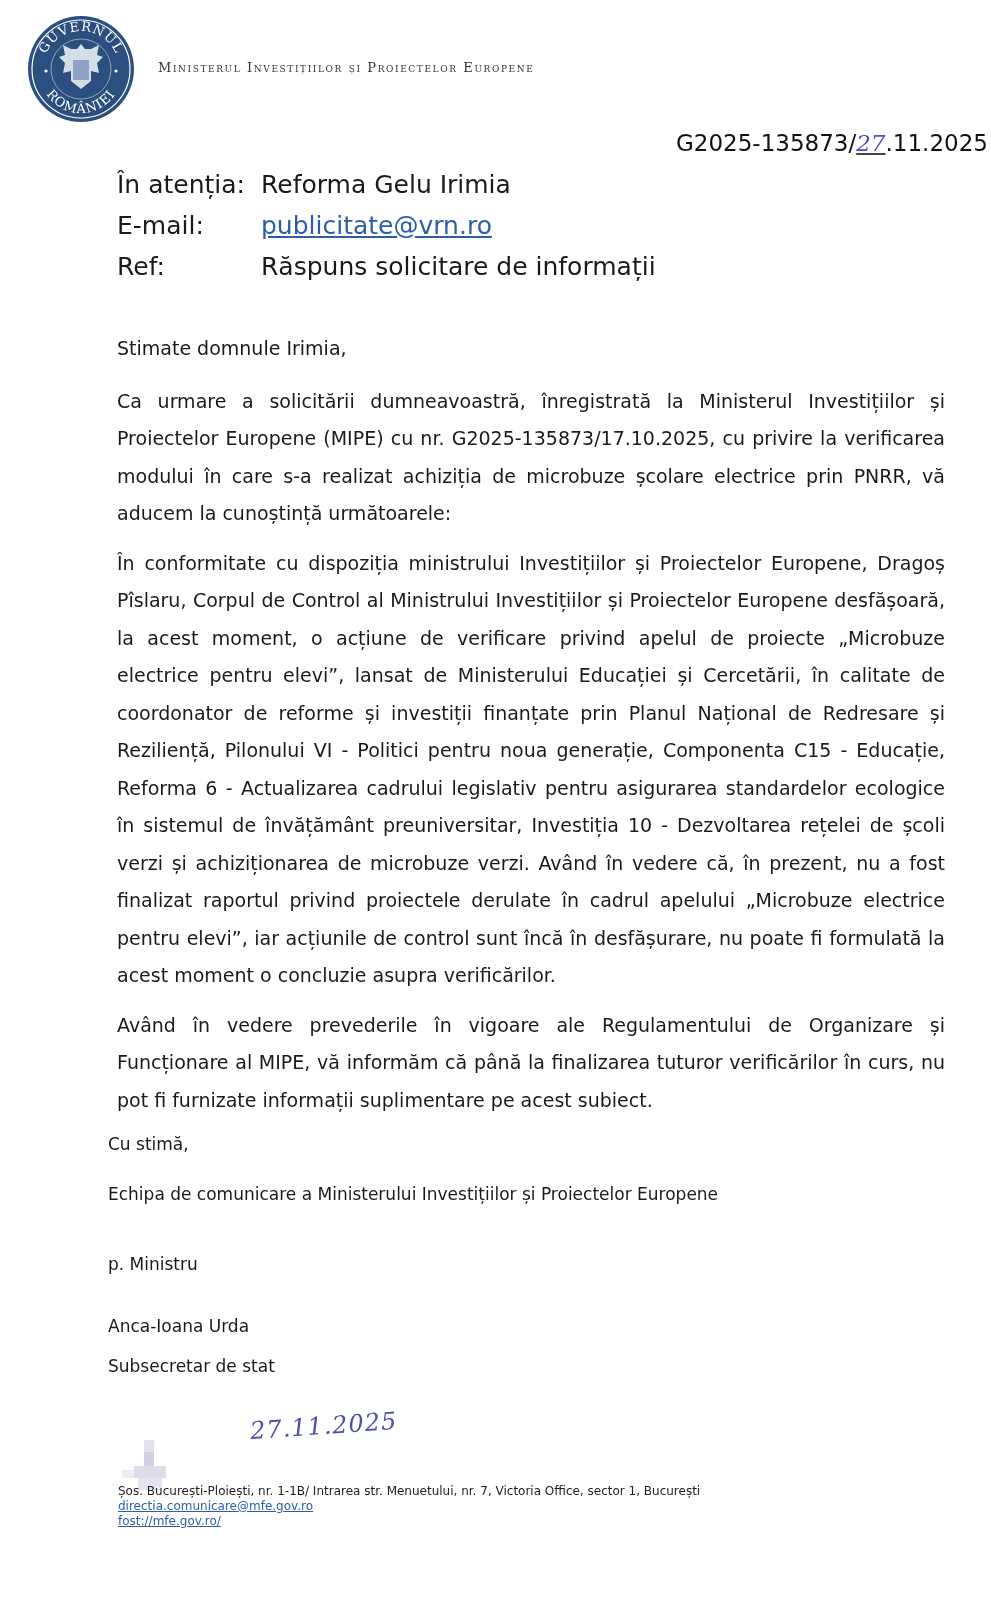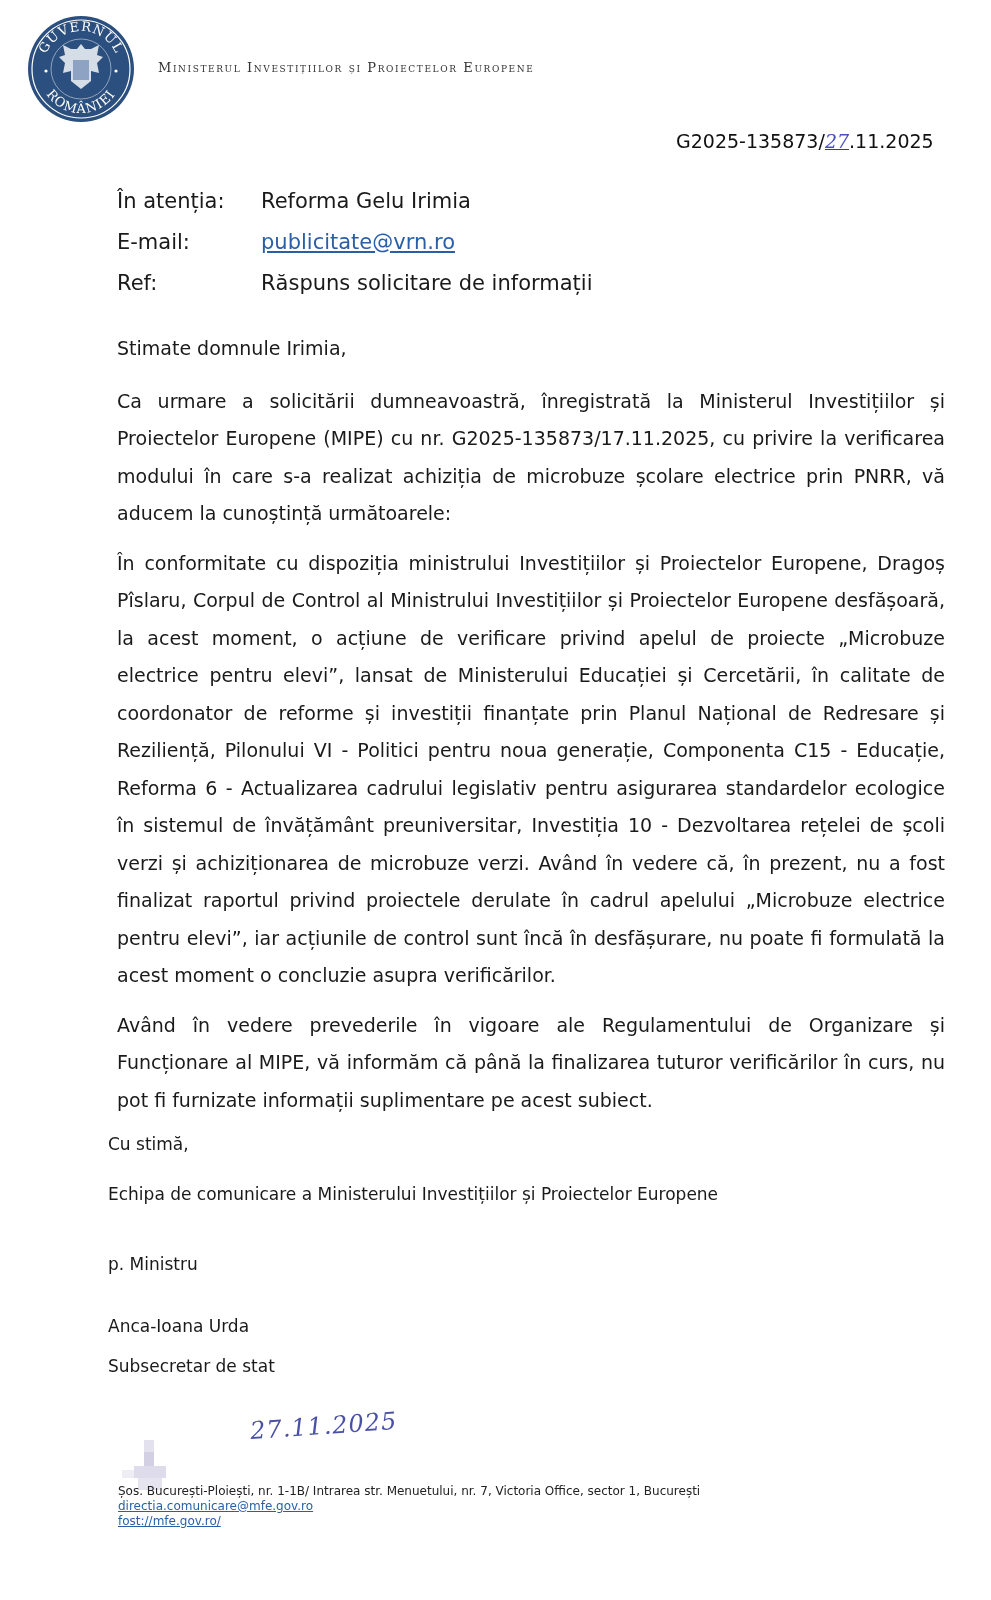--- a/index.html
+++ b/index.html
@@ -8,28 +8,28 @@
       font-family: "DejaVu Sans", sans-serif; color: #1a1a1a;
     }
     .header { position: absolute; left: 0; top: 0; width: 991px; height: 140px; }
     .logo { position: absolute; left: 26px; top: 14px; width: 110px; height: 110px; }
     .ministry-name {
       position: absolute; left: 158px; top: 60px;
       font-family: "DejaVu Serif", serif; font-size: 13px; letter-spacing: 1.6px;
       color: #333; font-variant: small-caps; white-space: nowrap; text-align: right;
     }
     .reg-number {
-      position: absolute; left: 676px; top: 130px; font-size: 19px; color: #111;
+      position: absolute; left: 676px; top: 130px; font-size: 23px; color: #111;
       white-space: nowrap;
     }
     .reg-number .hand {
       font-family: "DejaVu Serif", serif; font-style: italic; color: #4a4fc0;
       text-decoration: underline; text-decoration-color: #444;
     }
-    .meta { position: absolute; left: 117px; top: 180px; font-size: 21px; }
+    .meta { position: absolute; left: 117px; top: 164px; font-size: 25px; }
     .meta-row { height: 41px; display: flex; align-items: center; }
     .meta-label { width: 144px; }
     .meta-value a { color: #2a5fa8; text-decoration: underline; }
     .body-text {
       position: absolute; left: 117px; top: 330px; width: 828px;
       font-size: 19px; line-height: 37.5px; text-align: justify;
     }
     .body-text p { margin: 0 0 12px 0; }
     .greeting { margin-bottom: 15px !important; }
     .closing { position: absolute; left: 108px; top: 1124px; font-size: 17px; line-height: 40px; }
@@ -83,21 +83,21 @@
     <span class="meta-value"><a>publicitate@vrn.ro</a></span>
   </div>
   <div class="meta-row">
     <span class="meta-label">Ref:</span>
     <span class="meta-value">Răspuns solicitare de informații</span>
   </div>
 </div>
 
 <div class="body-text">
   <p class="greeting">Stimate domnule Irimia,</p>
-  <p>Ca urmare a solicitării dumneavoastră, înregistrată la Ministerul Investițiilor și Proiectelor Europene (MIPE) cu nr. G2025-135873/17.11.2025, cu privire la verificarea modului în care s-a realizat achiziția de microbuze școlare electrice prin PNRR, vă aducem la cunoștință următoarele:</p>
+  <p>Ca urmare a solicitării dumneavoastră, înregistrată la Ministerul Investițiilor și Proiectelor Europene (MIPE) cu nr. G2025-135873/17.10.2025, cu privire la verificarea modului în care s-a realizat achiziția de microbuze școlare electrice prin PNRR, vă aducem la cunoștință următoarele:</p>
   <p>În conformitate cu dispoziția ministrului Investițiilor și Proiectelor Europene, Dragoș Pîslaru, Corpul de Control al Ministrului Investițiilor și Proiectelor Europene desfășoară, la acest moment, o acțiune de verificare privind apelul de proiecte „Microbuze electrice pentru elevi”, lansat de Ministerului Educației și Cercetării, în calitate de coordonator de reforme și investiții finanțate prin Planul Național de Redresare și Reziliență, Pilonului VI - Politici pentru noua generație, Componenta C15 - Educație, Reforma 6 - Actualizarea cadrului legislativ pentru asigurarea standardelor ecologice în sistemul de învățământ preuniversitar, Investiția 10 - Dezvoltarea rețelei de școli verzi și achiziționarea de microbuze verzi. Având în vedere că, în prezent, nu a fost finalizat raportul privind proiectele derulate în cadrul apelului „Microbuze electrice pentru elevi”, iar acțiunile de control sunt încă în desfășurare, nu poate fi formulată la acest moment o concluzie asupra verificărilor.</p>
   <p>Având în vedere prevederile în vigoare ale Regulamentului de Organizare și Funcționare al MIPE, vă informăm că până la finalizarea tuturor verificărilor în curs, nu pot fi furnizate informații suplimentare pe acest subiect.</p>
 </div>
 
 <div class="closing">
   <div>Cu stimă,</div>
   <div style="height:10px"></div>
   <div>Echipa de comunicare a Ministerului Investițiilor și Proiectelor Europene</div>
   <div class="gap"></div>
   <div>p. Ministru</div>

